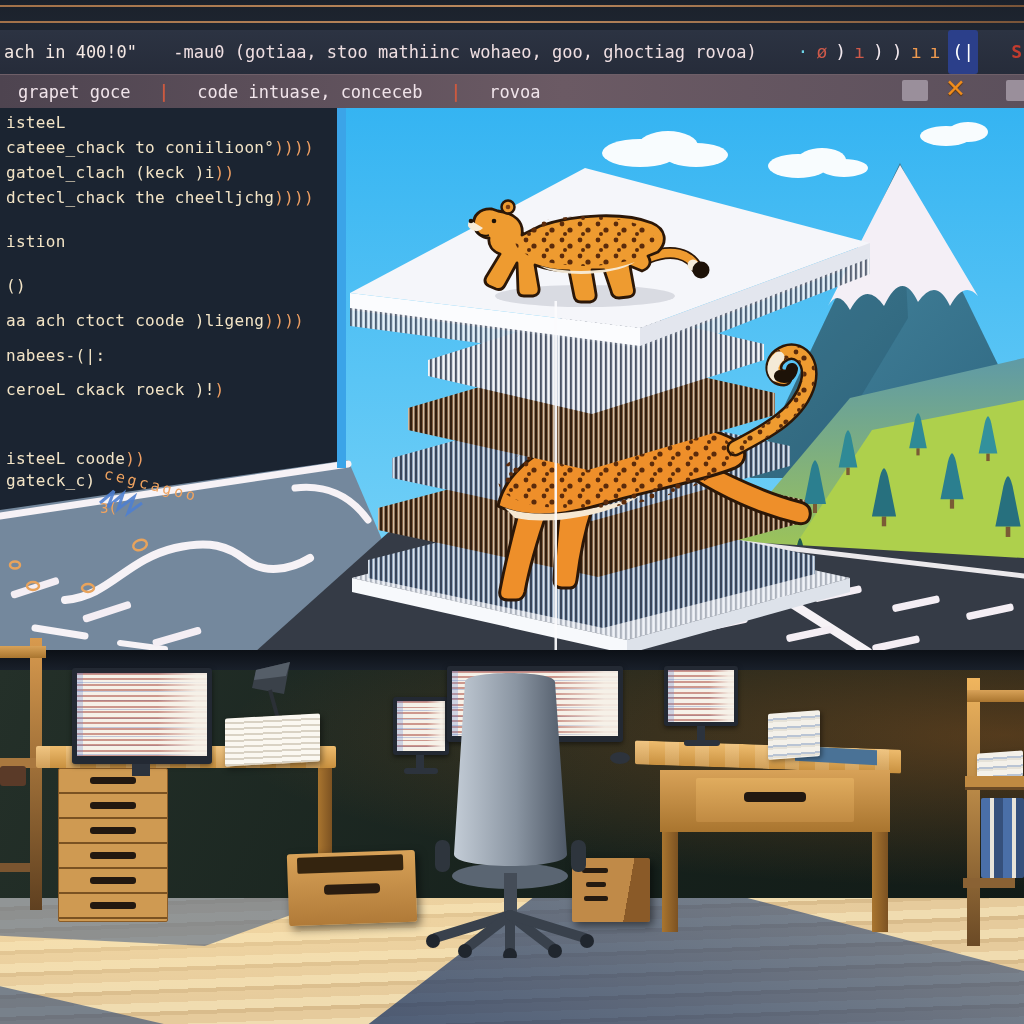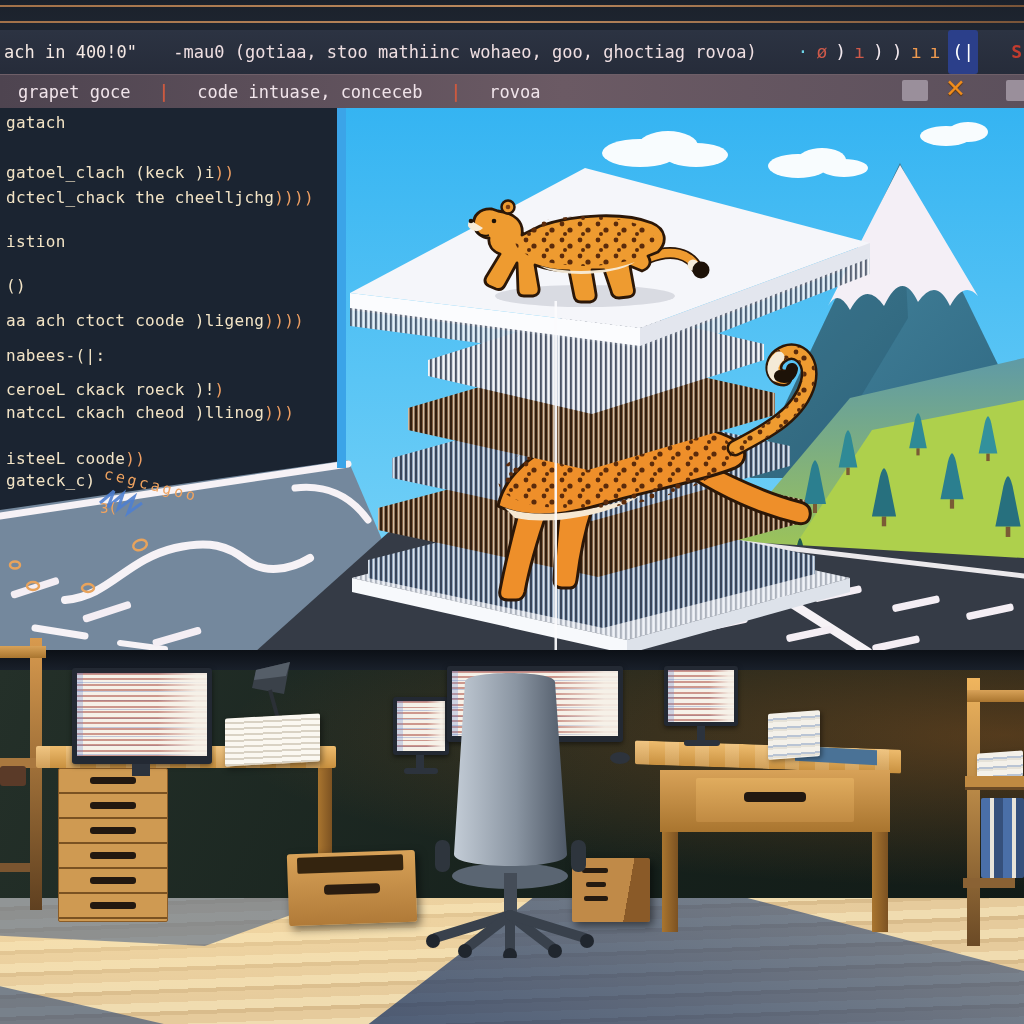--- a/index.html
+++ b/index.html
@@ -318,29 +318,29 @@
         <path d="M735,340 C770,322 800,305 808,275 C814,250 795,236 780,248 C770,256 773,270 784,270" stroke="#ee9b30" stroke-width="12"></path>
         <path d="M735,340 C770,322 800,305 808,275 C814,250 795,236 780,248" stroke="url(#spotsP)" stroke-width="12"></path>
         <path d="M779,249 C772,255 771,263 776,268" stroke="#f4ead8" stroke-width="11"></path>
         <path d="M780,268 C786,271 791,267 792,261" stroke="#1d1208" stroke-width="12"></path>
       </g>
 
       <rect x="554.5" y="193" width="2.5" height="351" fill="#fbfbfd" opacity=".95"></rect>
       <rect x="337" y="0" width="9" height="360" fill="#3ba4e8"></rect>
     </svg>
 
-    <div class="code-line" style="top:6px"><span>gatach</span><span class="paren"></span></div>
+    <div class="code-line" style="top:6px"><span>isteeL</span><span class="paren"></span></div>
+    <div class="code-line" style="top:31px"><span>cateee_chack to coniilioon°</span><span class="paren">))))</span></div>
     <div class="code-line" style="top:56px"><span>gatoel_clach (keck )i</span><span class="paren">))</span></div>
     <div class="code-line" style="top:81px"><span>dctecl_chack the cheelljchg</span><span class="paren">))))</span></div>
     <div class="code-line" style="top:125px"><span>istion</span><span class="paren"></span></div>
     <div class="code-line" style="top:169px"><span>()</span><span class="paren"></span></div>
     <div class="code-line" style="top:204px"><span>aa ach ctoct coode )ligeng</span><span class="paren">))))</span></div>
     <div class="code-line" style="top:239px"><span>nabees-(|:</span><span class="paren"></span></div>
     <div class="code-line" style="top:273px"><span>ceroeL ckack roeck )!</span><span class="paren">)</span></div>
-    <div class="code-line" style="top:296px"><span>natccL ckach cheod )llinog</span><span class="paren">)))</span></div>
     <div class="code-line" style="top:342px"><span>isteeL coode</span><span class="paren">))</span></div>
     <div class="code-line" style="top:364px"><span>gateck_c)</span><span class="paren"></span></div>
     <div id="decor-curved">cegcagoo</div>
     <div id="decor-small">3(</div>
   </div>
 
   <div class="abs" id="screen-bezel"></div>
 
   <div class="abs" id="wall"></div>
   <div class="abs" id="floor"></div>

